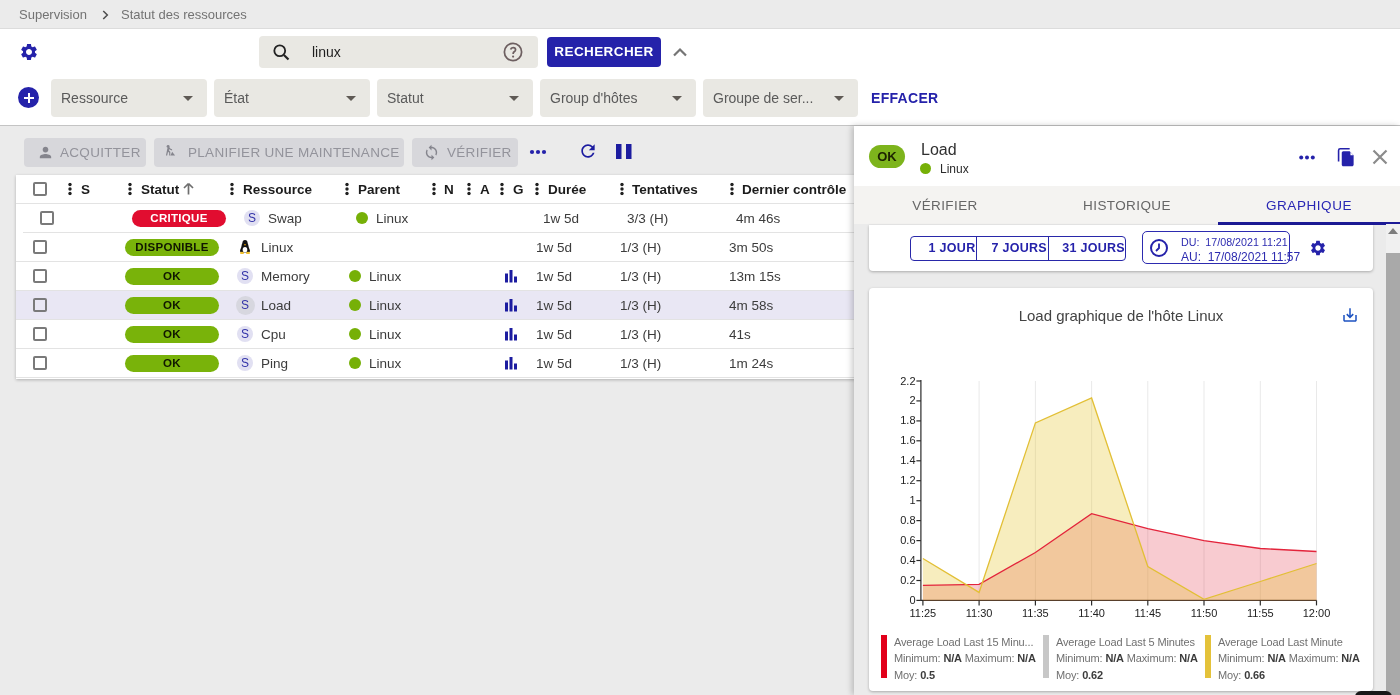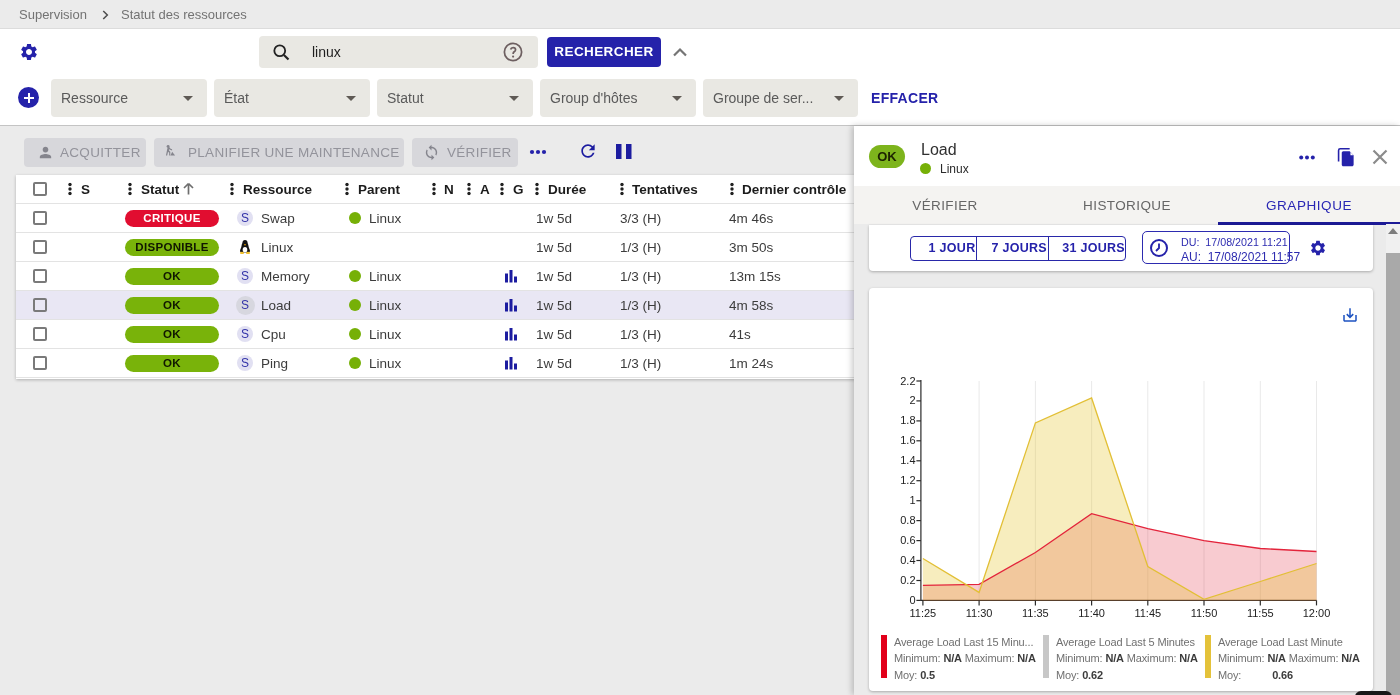--- a/index.html
+++ b/index.html
@@ -193,21 +193,21 @@
         <circle cx="2" cy="11" r="1.7" fill="#222"></circle>
       </svg>
 <span class="c" style="left:616px;">Tentatives</span>
 <svg class="c" style="left:714px;" width="4" height="13" viewBox="0 0 4 13">
         <circle cx="2" cy="2" r="1.7" fill="#222"></circle>
         <circle cx="2" cy="6.5" r="1.7" fill="#222"></circle>
         <circle cx="2" cy="11" r="1.7" fill="#222"></circle>
       </svg>
 <span class="c" style="left:726px;">Dernier contrôle</span>
 </div>
-<div class="trow" style="top:29px;">
+<div class="trow" style="top:29px;margin-left:7px;">
 <span class="cbx"></span>
 <span class="pill" style="background:#e10d30;color:#fff;">CRITIQUE</span>
 <span class="scirc" style="">S</span>
 <span class="c" style="left:245px;">Swap</span>
 <span class="gdot"></span>
 <span class="c" style="left:353px;">Linux</span>
 <span class="c" style="left:520px;">1w 5d</span>
 <span class="c" style="left:604px;">3/3 (H)</span>
 <span class="c" style="left:713px;">4m 46s</span>
 </div>
@@ -331,20 +331,21 @@
         <circle cx="12" cy="12" r="9.6" fill="none" stroke="#2522aa" stroke-width="2.4"></circle>
         <path d="M12 6.5V12l-3.6 3.6" fill="none" stroke="#2522aa" stroke-width="2.2"></path>
       </svg>
 <span class="abs" style="left:312px;top:10.5px;font-size:10.7px;color:#2d2bb0;">DU: &nbsp;17/08/2021 11:21</span>
 <span class="abs" style="left:312px;top:24.5px;font-size:12px;color:#2d2bb0;">AU: &nbsp;17/08/2021 11:57</span>
 <svg class="abs" style="left:440px;top:14px;" width="18" height="18" viewBox="0 0 24 24">
         <path fill="#2522aa" d="M19.14 12.94c.04-.3.06-.61.06-.94 0-.32-.02-.64-.07-.94l2.03-1.58c.18-.14.23-.41.12-.61l-1.92-3.32c-.12-.22-.37-.29-.59-.22l-2.39.96c-.5-.38-1.03-.7-1.62-.94l-.36-2.54c-.04-.24-.24-.41-.48-.41h-3.84c-.24 0-.43.17-.47.41l-.36 2.54c-.59.24-1.13.57-1.62.94l-2.39-.96c-.22-.08-.47 0-.59.22L2.74 8.87c-.12.21-.08.47.12.61l2.03 1.58c-.05.3-.09.63-.09.94s.02.64.07.94l-2.03 1.58c-.18.14-.23.41-.12.61l1.92 3.32c.12.22.37.29.59.22l2.39-.96c.5.38 1.03.7 1.62.94l.36 2.54c.05.24.24.41.48.41h3.84c.24 0 .44-.17.47-.41l.36-2.54c.59-.24 1.13-.56 1.62-.94l2.39.96c.22.08.47 0 .59-.22l1.92-3.32c.12-.22.07-.47-.12-.61l-2.01-1.58zM12 15.6c-1.98 0-3.6-1.62-3.6-3.6s1.62-3.6 3.6-3.6 3.6 1.62 3.6 3.6-1.62 3.6-3.6 3.6z"></path>
       </svg>
 </div>
 <div class="card" style="left:15px;top:162px;width:504px;height:403px;">
+<span class="abs" style="left:0;top:19px;width:504px;text-align:center;font-size:15px;color:#434343;">Load graphique de l'hôte Linux</span>
 <svg class="abs" style="left:472px;top:18px;" width="18" height="18" viewBox="0 0 24 24">
         <path fill="#1d52c1" d="M19 12v7H5v-7H3v7c0 1.1.9 2 2 2h14c1.1 0 2-.9 2-2v-7h-2zm-6 .67l2.59-2.58L17 11.5l-5 5-5-5 1.41-1.41L11 12.67V3h2v9.67z"></path>
       </svg>
 <svg class="abs" style="left:0;top:0;" width="504" height="403" viewBox="869 288 504 403">
 <line x1="979.1" y1="381" x2="979.1" y2="600.4" stroke="#e9e9e9" stroke-width="1"></line>
 <line x1="1035.4" y1="381" x2="1035.4" y2="600.4" stroke="#e9e9e9" stroke-width="1"></line>
 <line x1="1091.6" y1="381" x2="1091.6" y2="600.4" stroke="#e9e9e9" stroke-width="1"></line>
 <line x1="1147.8" y1="381" x2="1147.8" y2="600.4" stroke="#e9e9e9" stroke-width="1"></line>
 <line x1="1204.0" y1="381" x2="1204.0" y2="600.4" stroke="#e9e9e9" stroke-width="1"></line>
 <line x1="1260.3" y1="381" x2="1260.3" y2="600.4" stroke="#e9e9e9" stroke-width="1"></line>
@@ -394,21 +395,21 @@
 <line x1="1260.3" y1="600.4" x2="1260.3" y2="605.4" stroke="#2b2b2b" stroke-width="1.2"></line>
 <text x="1260.3" y="616.5" font-size="11" fill="#222" text-anchor="middle">11:55</text>
 <line x1="1316.5" y1="600.4" x2="1316.5" y2="605.4" stroke="#2b2b2b" stroke-width="1.2"></line>
 <text x="1316.5" y="616.5" font-size="11" fill="#222" text-anchor="middle">12:00</text>
 </svg>
 <span class="abs" style="left:12px;top:347px;width:6px;height:43px;background:#e2001a;"></span>
 <span class="abs" style="left:25px;top:346px;font-size:11px;color:#707070;line-height:16.3px;white-space:nowrap;letter-spacing:-0.15px;">Average Load Last 15 Minu...<br>Minimum: <b style="color:#3c3c3c;">N/A</b>&nbsp;Maximum: <b style="color:#3c3c3c;">N/A</b><br>Moy: <b style="color:#3c3c3c;">0.5</b></span>
 <span class="abs" style="left:174px;top:347px;width:6px;height:43px;background:#c7c7c7;"></span>
 <span class="abs" style="left:187px;top:346px;font-size:11px;color:#707070;line-height:16.3px;white-space:nowrap;letter-spacing:-0.15px;">Average Load Last 5 Minutes<br>Minimum: <b style="color:#3c3c3c;">N/A</b>&nbsp;Maximum: <b style="color:#3c3c3c;">N/A</b><br>Moy: <b style="color:#3c3c3c;margin-top:36px;">0.62</b></span>
 <span class="abs" style="left:336px;top:347px;width:6px;height:43px;background:#e4c23a;"></span>
-<span class="abs" style="left:349px;top:346px;font-size:11px;color:#707070;line-height:16.3px;white-space:nowrap;letter-spacing:-0.15px;">Average Load Last Minute<br>Minimum: <b style="color:#3c3c3c;">N/A</b>&nbsp;Maximum: <b style="color:#3c3c3c;">N/A</b><br>Moy: <b style="color:#3c3c3c;margin-left:28px;">0.66</b></span>
+<span class="abs" style="left:349px;top:346px;font-size:11px;color:#707070;line-height:16.3px;white-space:nowrap;letter-spacing:-0.15px;">Average Load Last Minute<br>Minimum: <b style="color:#3c3c3c;">N/A</b>&nbsp;Maximum: <b style="color:#3c3c3c;">N/A</b><br>Moy: <b style="color:#3c3c3c;">0.66</b></span>
 </div>
 </div>
 
 <div id="sbar" class="abs"></div>
 <div id="sthumb" class="abs"></div>
 <svg class="abs" style="left:1388px;top:228px;" width="10" height="6" viewBox="0 0 10 6">
     <path d="M0 6L5 0L10 6z" fill="#7d7d7d"></path>
   </svg>
 <div class="abs" style="left:1355px;top:691px;width:37px;height:6px;background:#191919;border-radius:6px 6px 0 0;"></div>
 

